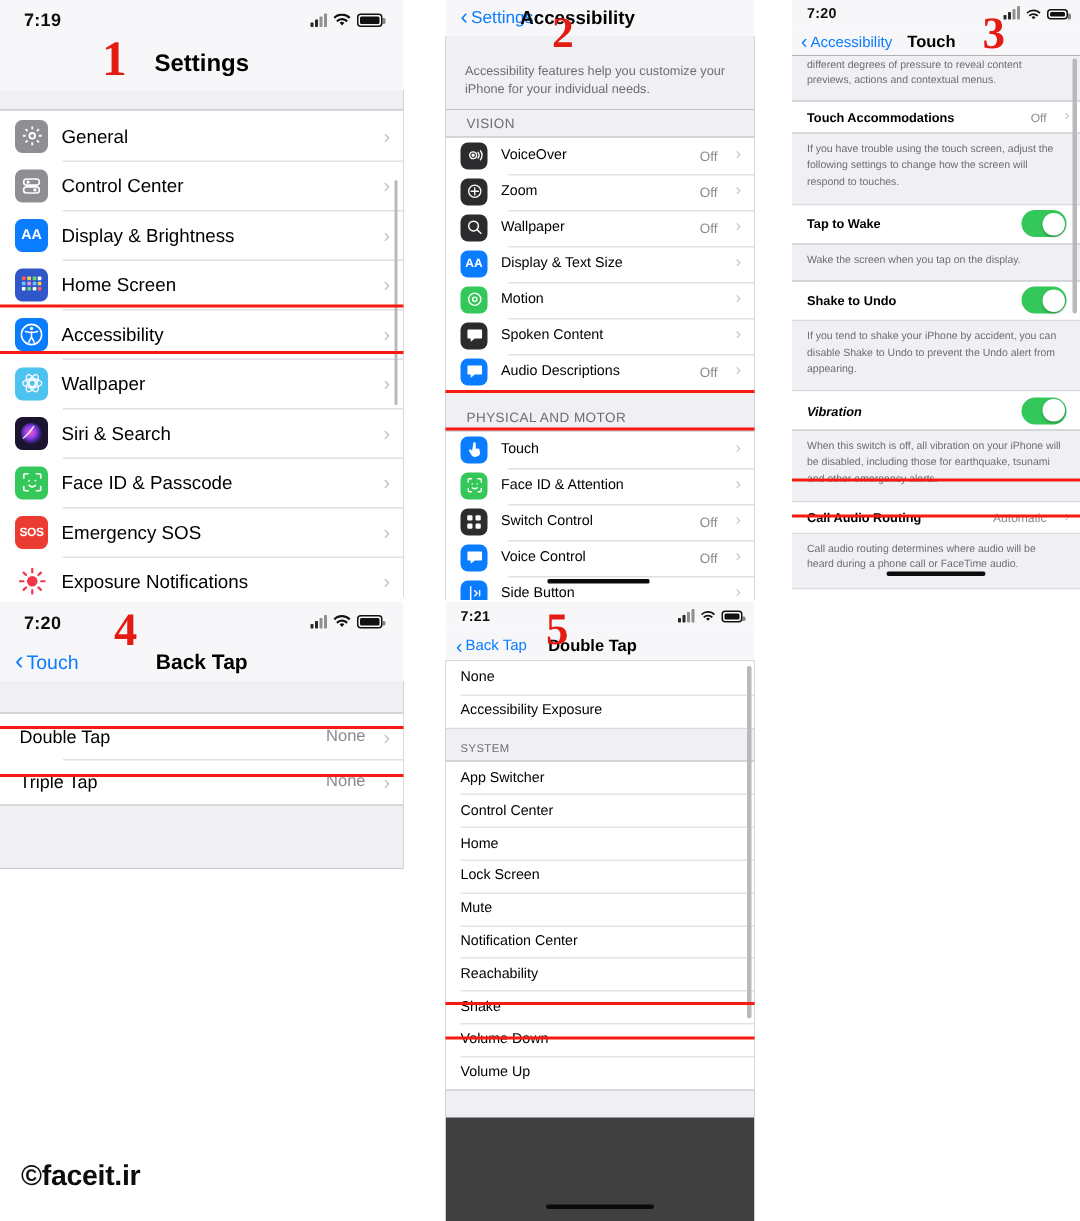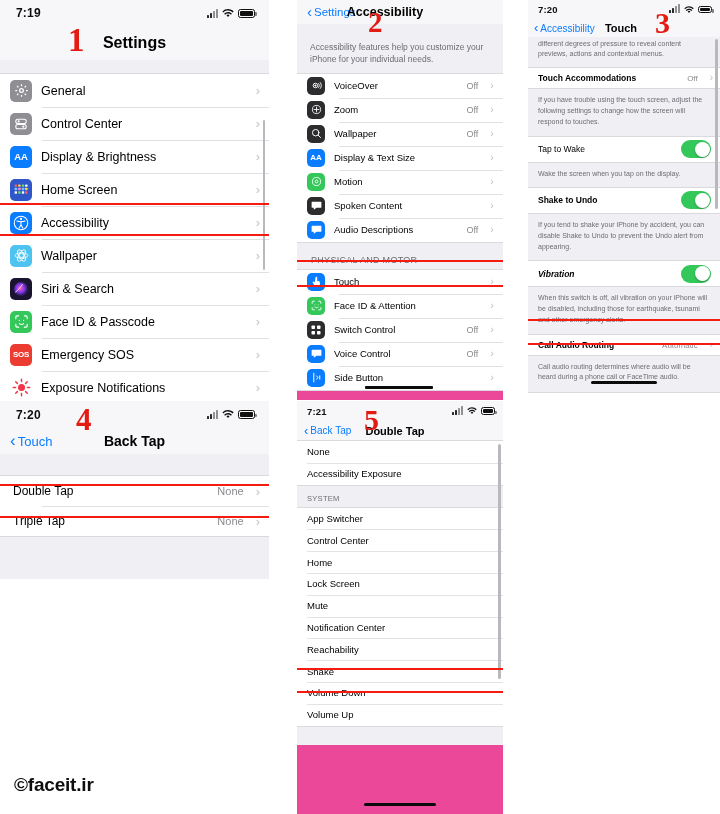--- a/index.html
+++ b/index.html
@@ -43,21 +43,21 @@
   }
   .navbar.plain{ border-bottom:none; }
   .nav-back{ display:flex; align-items:center; gap:2px; color:#0a7cff; font-size:11.5px; white-space:nowrap; }
   .nav-back .chev{ font-size:15px; line-height:1; font-weight:500; margin-top:-1px;}
   .nav-title{
     position:absolute; left:0; right:0; text-align:center;
     font-size:12.5px; font-weight:bold; color:#000; pointer-events:none;
   }
   .nav-title.big{ font-size:16px; }
 
-  .scroll{ background:#ec4899; height:100%; overflow:hidden; position:relative; }
+  .scroll{ background:#404040; height:100%; overflow:hidden; position:relative; }
 
   .group{ background:#fff; border-top:1px solid #d9d9de; border-bottom:1px solid #d9d9de; }
   .gap{ height:14px; background:#efeff4; }
 
   .row{
     display:flex; align-items:center; gap:9px;
     padding:0 9px 0 10px; min-height:33px; background:#fff;
     position:relative;
   }
   .row + .row:before{
@@ -287,20 +287,21 @@
   <div class="panel" style="left:297px;top:0;width:206px;height:400px;">
     <div class="navbar" style="height:24px; border-bottom:none;">
       <div class="nav-back">
         <span class="chev">‹</span>
         <span>Settings</span>
       </div>
       <div class="nav-title" style="left:20px;right:50px;">Accessibility</div>
     </div>
     <div class="scroll">
       <div class="blurb" style="padding-top:17px;">Accessibility features help you customize your iPhone for your individual needs.</div>
+      <div class="sec-head" style="padding-top:4px;">VISION</div>
       <div class="group">
         <div class="row" style="min-height:24px">
           <span class="icon" style="width:18px;height:18px;flex:0 0 18px;background:#2c2c2e">
             <svg width="13" height="13" viewBox="0 0 24 24" stroke="#fff" stroke-width="1.7" fill="none">
                 <circle cx="10" cy="12" r="4.2"></circle>
                 <circle cx="10" cy="12" r="1.2" fill="#fff"></circle>
                 <path d="M16 8.5c1.6 2 1.6 5 0 7M19 6.5c2.6 3.2 2.6 8 0 11" stroke-linecap="round"></path>
               </svg>
           </span>
           <span class="label" style="font-size:9.5px">VoiceOver</span>
@@ -461,21 +462,21 @@
       <div class="group">
         <div class="row" style="min-height:20px;padding:0 7px 0 10px;">
           <span class="label" style="font-size:8.5px;font-weight:bold;">Touch Accommodations</span>
           <span class="value" style="font-size:8px">Off</span>
           <span class="chevron" style="font-size:10px">›</span>
         </div>
       </div>
       <div class="blurb" style="font-size:7px;padding:6px 10px 8px 10px;line-height:1.55;">If you have trouble using the touch screen, adjust the following settings to change how the screen will respond to touches.</div>
       <div class="group">
         <div class="row" style="min-height:25px;padding:0 9px 0 10px;">
-          <span class="label" style="font-size:8.5px;font-weight:normal;">Tap to Wake</span>
+          <span class="label" style="font-size:8.5px;font-weight:bold;">Tap to Wake</span>
           <span class="toggle"></span>
         </div>
       </div>
       <div class="blurb" style="font-size:7px;padding:6px 10px 8px 10px;">Wake the screen when you tap on the display.</div>
       <div class="group">
         <div class="row" style="min-height:25px;padding:0 9px 0 10px;">
           <span class="label" style="font-size:8.5px;font-weight:bold;">Shake to Undo</span>
           <span class="toggle"></span>
         </div>
       </div>

